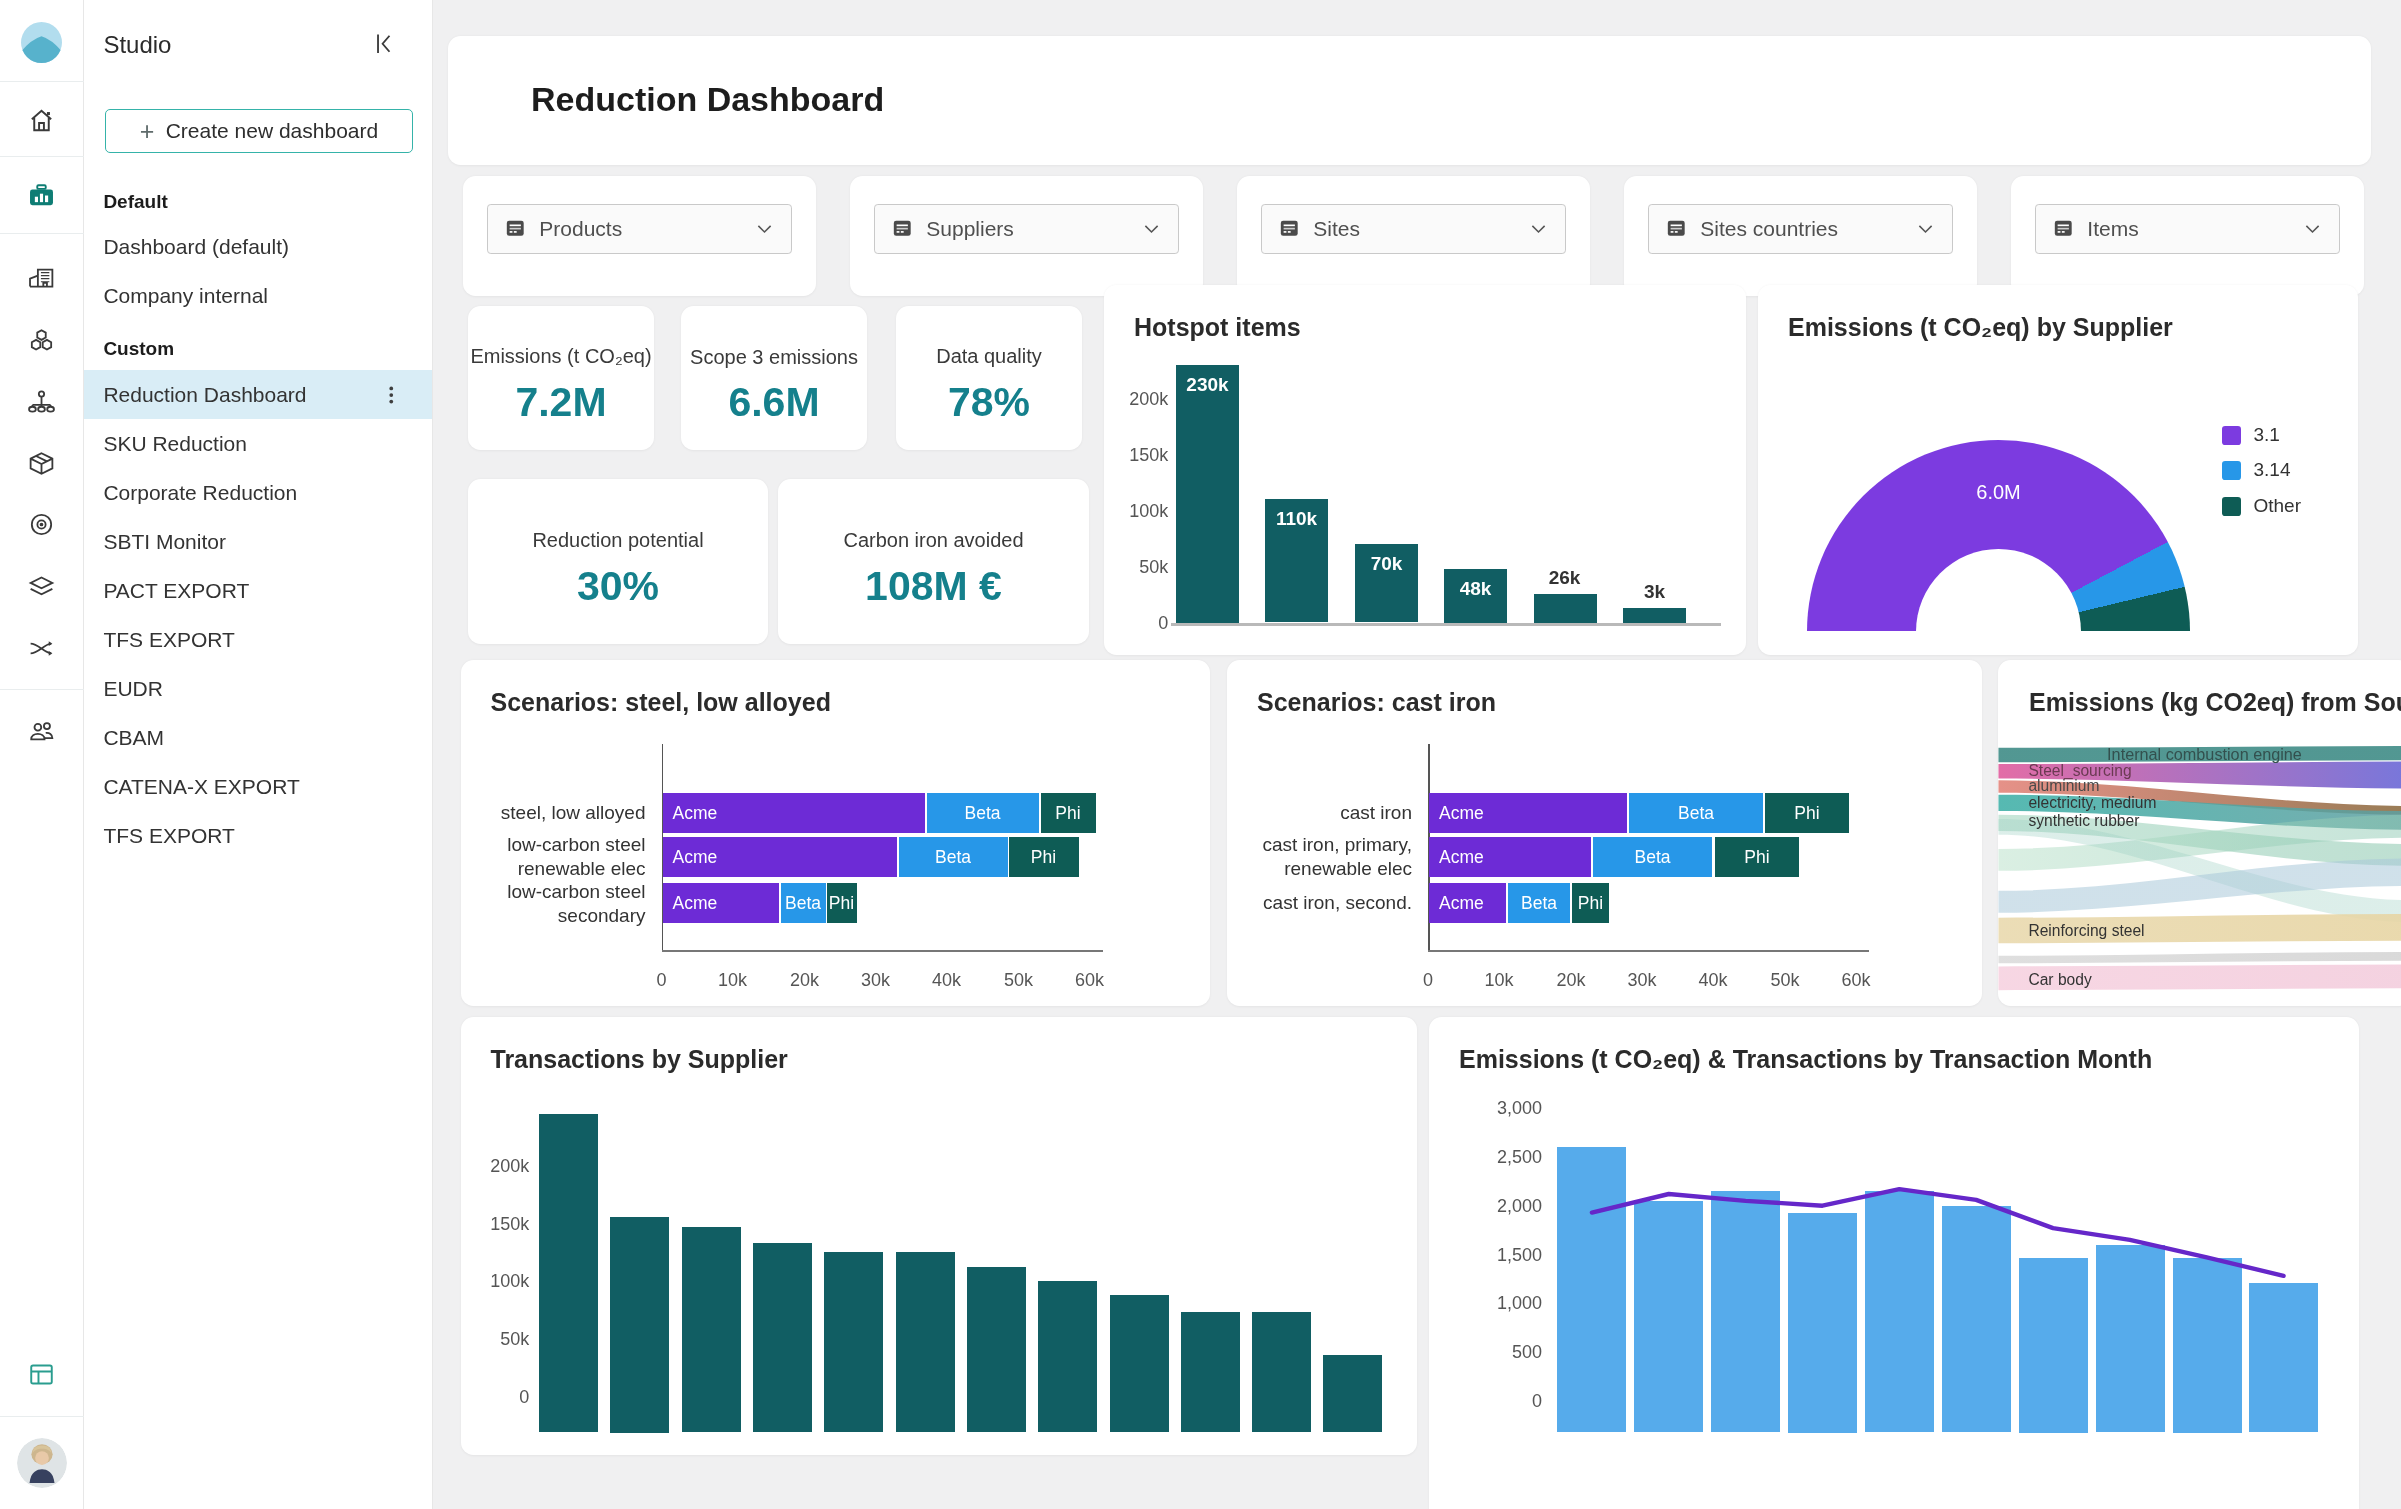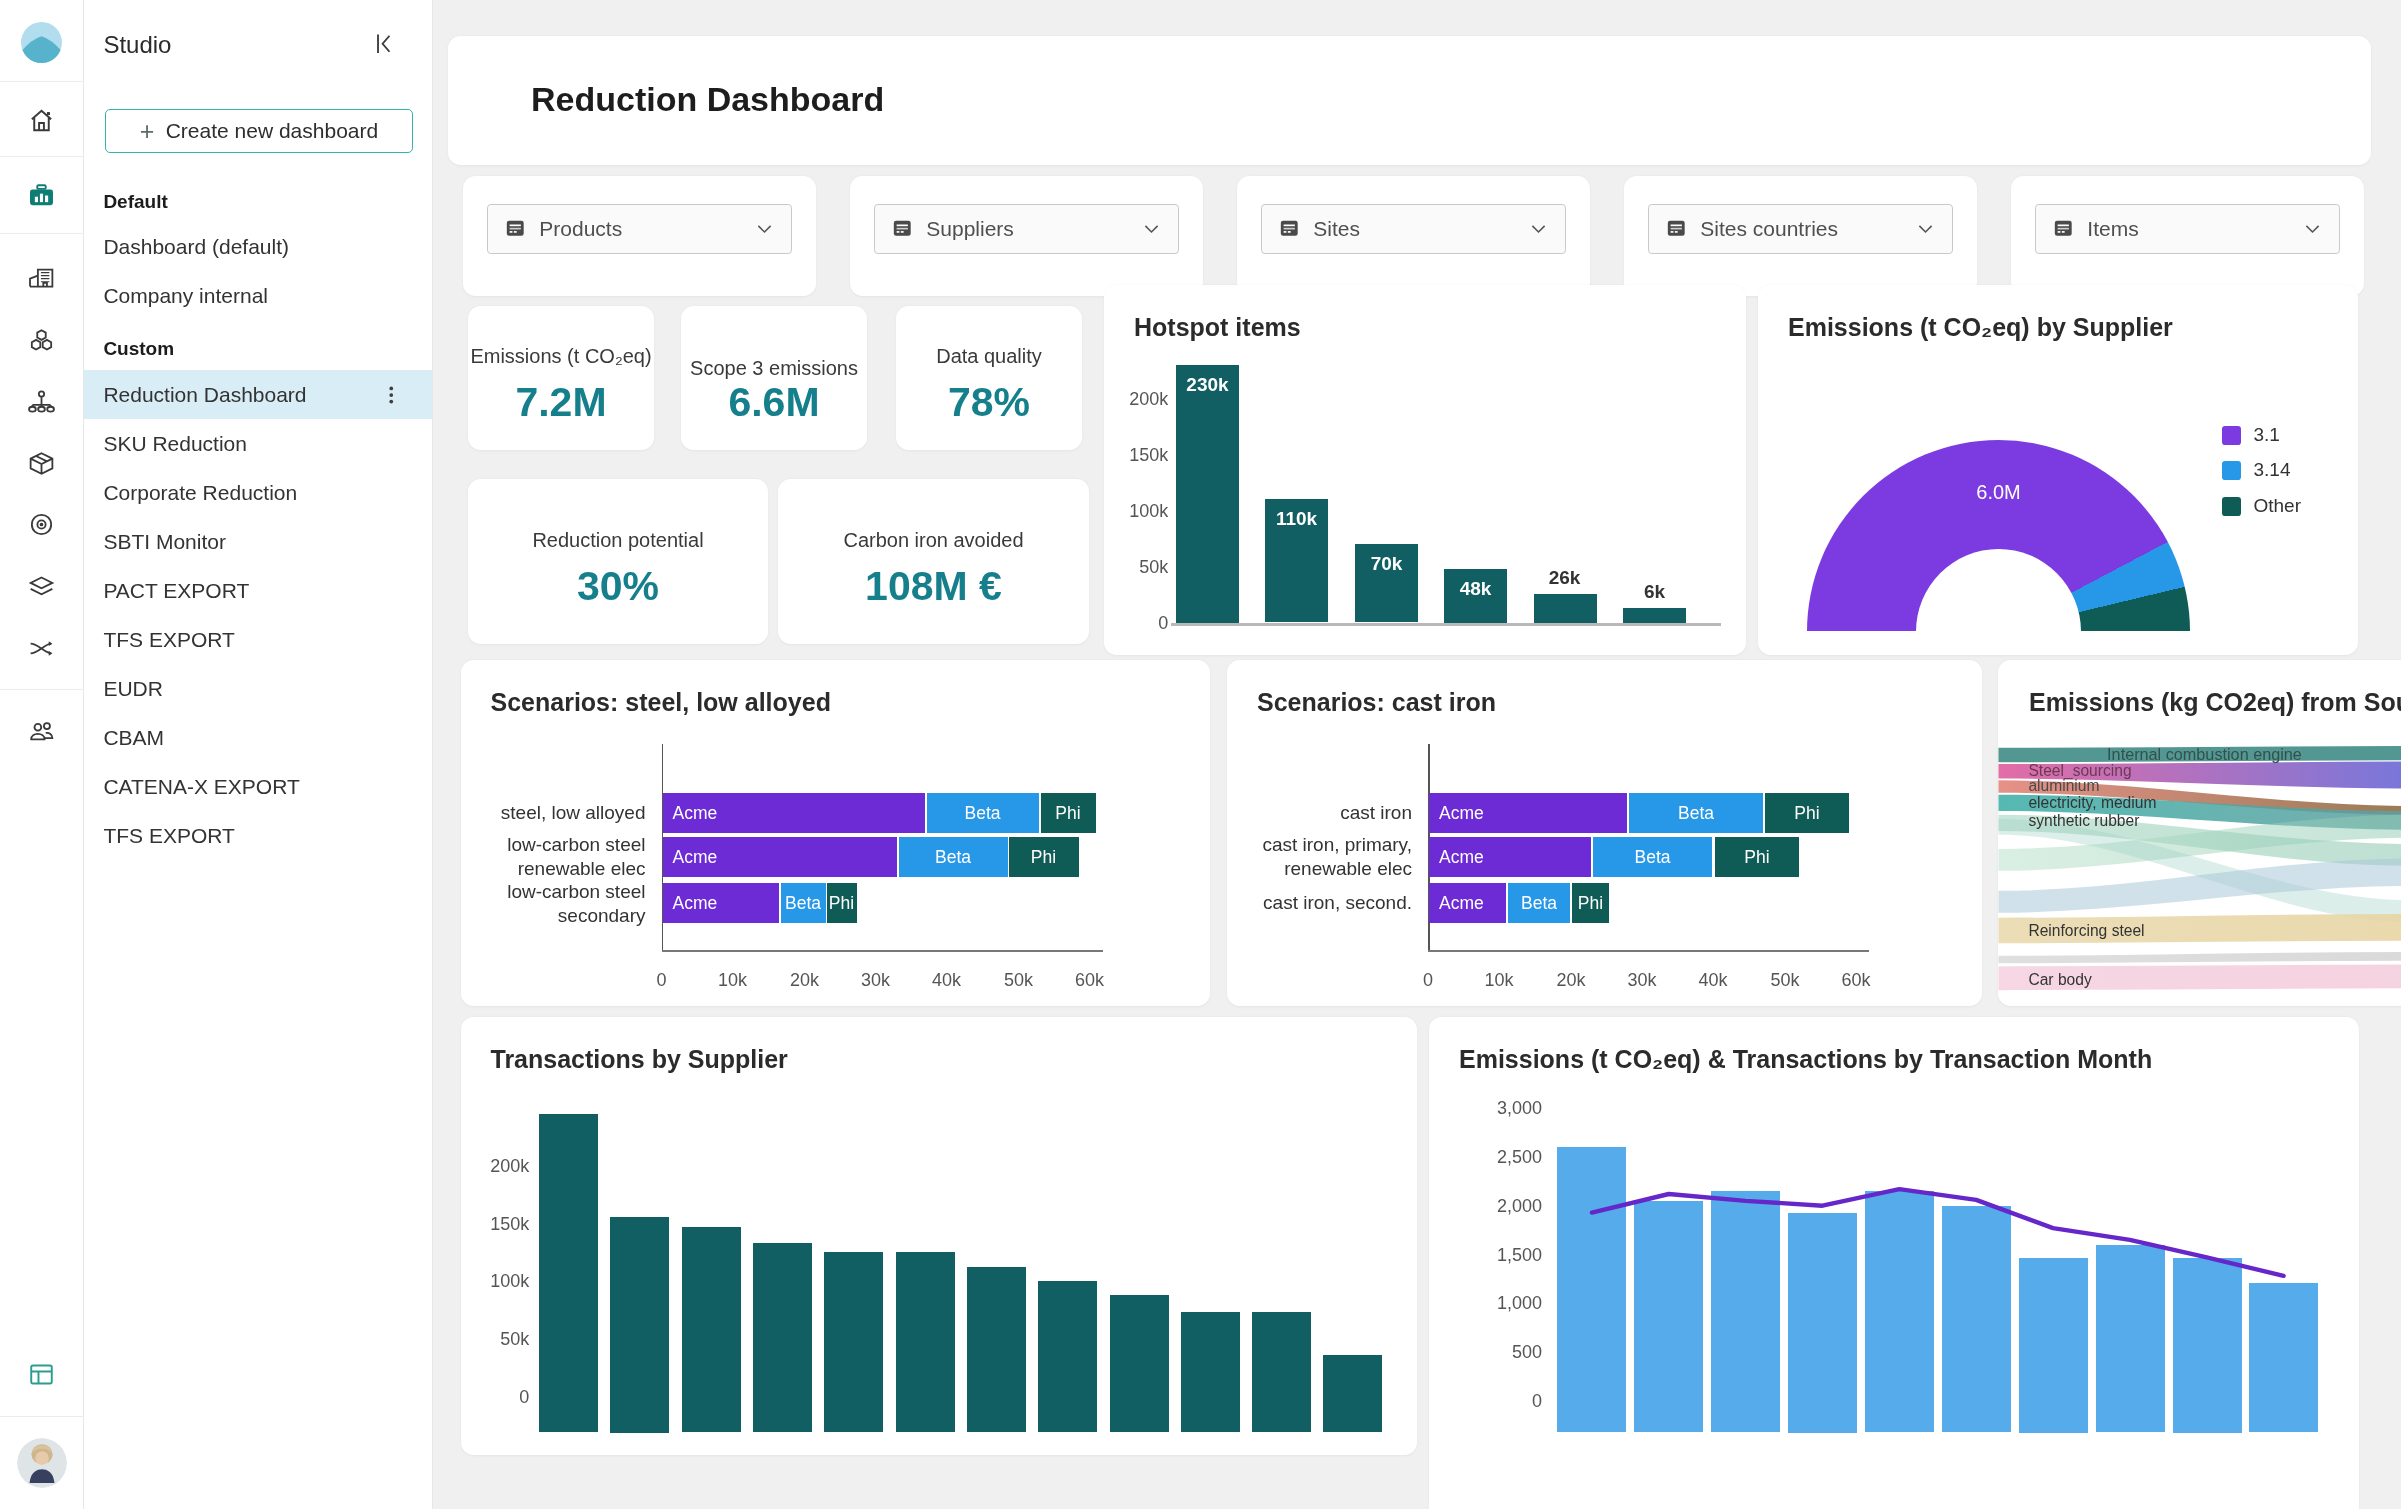--- a/index.html
+++ b/index.html
@@ -313,21 +313,21 @@
               </svg></span>
           </div>
         </div>
       </div>
     <div id="kpis">
         <div class="card" style="left: 35px; top: 306px; width: 186px; height: 144px;">
           <div class="kpi-label" style="top: 39px;">Emissions (t CO₂eq)</div>
           <div class="kpi-value" style="top: 73px;">7.2M</div>
         </div>
         <div class="card" style="left: 248px; top: 306px; width: 186px; height: 144px;">
-          <div class="kpi-label" style="top: 51px;">Scope 3 emissions</div>
+          <div class="kpi-label" style="top: 40px;">Scope 3 emissions</div>
           <div class="kpi-value" style="top: 73px;">6.6M</div>
         </div>
         <div class="card" style="left: 463px; top: 306px; width: 186px; height: 144px;">
           <div class="kpi-label" style="top: 39px;">Data quality</div>
           <div class="kpi-value" style="top: 73px;">78%</div>
         </div>
         <div class="card" style="left: 35px; top: 479px; width: 300px; height: 165px;">
           <div class="kpi-label" style="top: 50px;">Reduction potential</div>
           <div class="kpi-value" style="top: 84px;">30%</div>
         </div>
@@ -350,21 +350,21 @@
           <div class="bar-val" style="left: 66px; width: 75px; top: 89px; color: rgb(255, 255, 255); position: absolute;">230k</div>
           <div style="left: 161px; top: 214px; width: 63px; height: 123px; background: rgb(17, 94, 99); position: absolute;"></div>
           <div class="bar-val" style="left: 155px; width: 75px; top: 223px; color: rgb(255, 255, 255); position: absolute;">110k</div>
           <div style="left: 251px; top: 259px; width: 63px; height: 78px; background: rgb(17, 94, 99); position: absolute;"></div>
           <div class="bar-val" style="left: 245px; width: 75px; top: 268px; color: rgb(255, 255, 255); position: absolute;">70k</div>
           <div style="left: 340px; top: 284px; width: 63px; height: 54px; background: rgb(17, 94, 99); position: absolute;"></div>
           <div class="bar-val" style="left: 334px; width: 75px; top: 293px; color: rgb(255, 255, 255); position: absolute;">48k</div>
           <div style="left: 430px; top: 309px; width: 63px; height: 29px; background: rgb(17, 94, 99); position: absolute;"></div>
           <div class="bar-val" style="left: 423px; width: 75px; top: 282px; color: rgb(51, 51, 51); position: absolute;">26k</div>
           <div style="left: 519px; top: 323px; width: 63px; height: 15px; background: rgb(17, 94, 99); position: absolute;"></div>
-          <div class="bar-val" style="left: 513px; width: 75px; top: 296px; color: rgb(51, 51, 51); position: absolute;">6k</div>
+          <div class="bar-val" style="left: 513px; width: 75px; top: 296px; color: rgb(51, 51, 51); position: absolute;">3k</div>
         </div>
     </section>
 
     <section class="card" style="left:1325px;top:285px;width:600px;height:370px">
       <h2 class="chart-title">Emissions (t CO₂eq) by Supplier</h2>
       <div id="donut-chart">
           <div id="donut-wrap">
             <div id="donut-circle" style="background: conic-gradient(from 270deg, rgb(124, 59, 224) 0deg, rgb(124, 59, 224) 152.1deg, rgb(39, 151, 232) 152.1deg, rgb(39, 151, 232) 166.5deg, rgb(14, 92, 85) 166.5deg, rgb(14, 92, 85) 180deg, rgb(255, 255, 255) 180deg, rgb(255, 255, 255) 360deg);"></div>
             <div id="donut-hole"></div>
             <div id="donut-center-label">6.0M</div>

